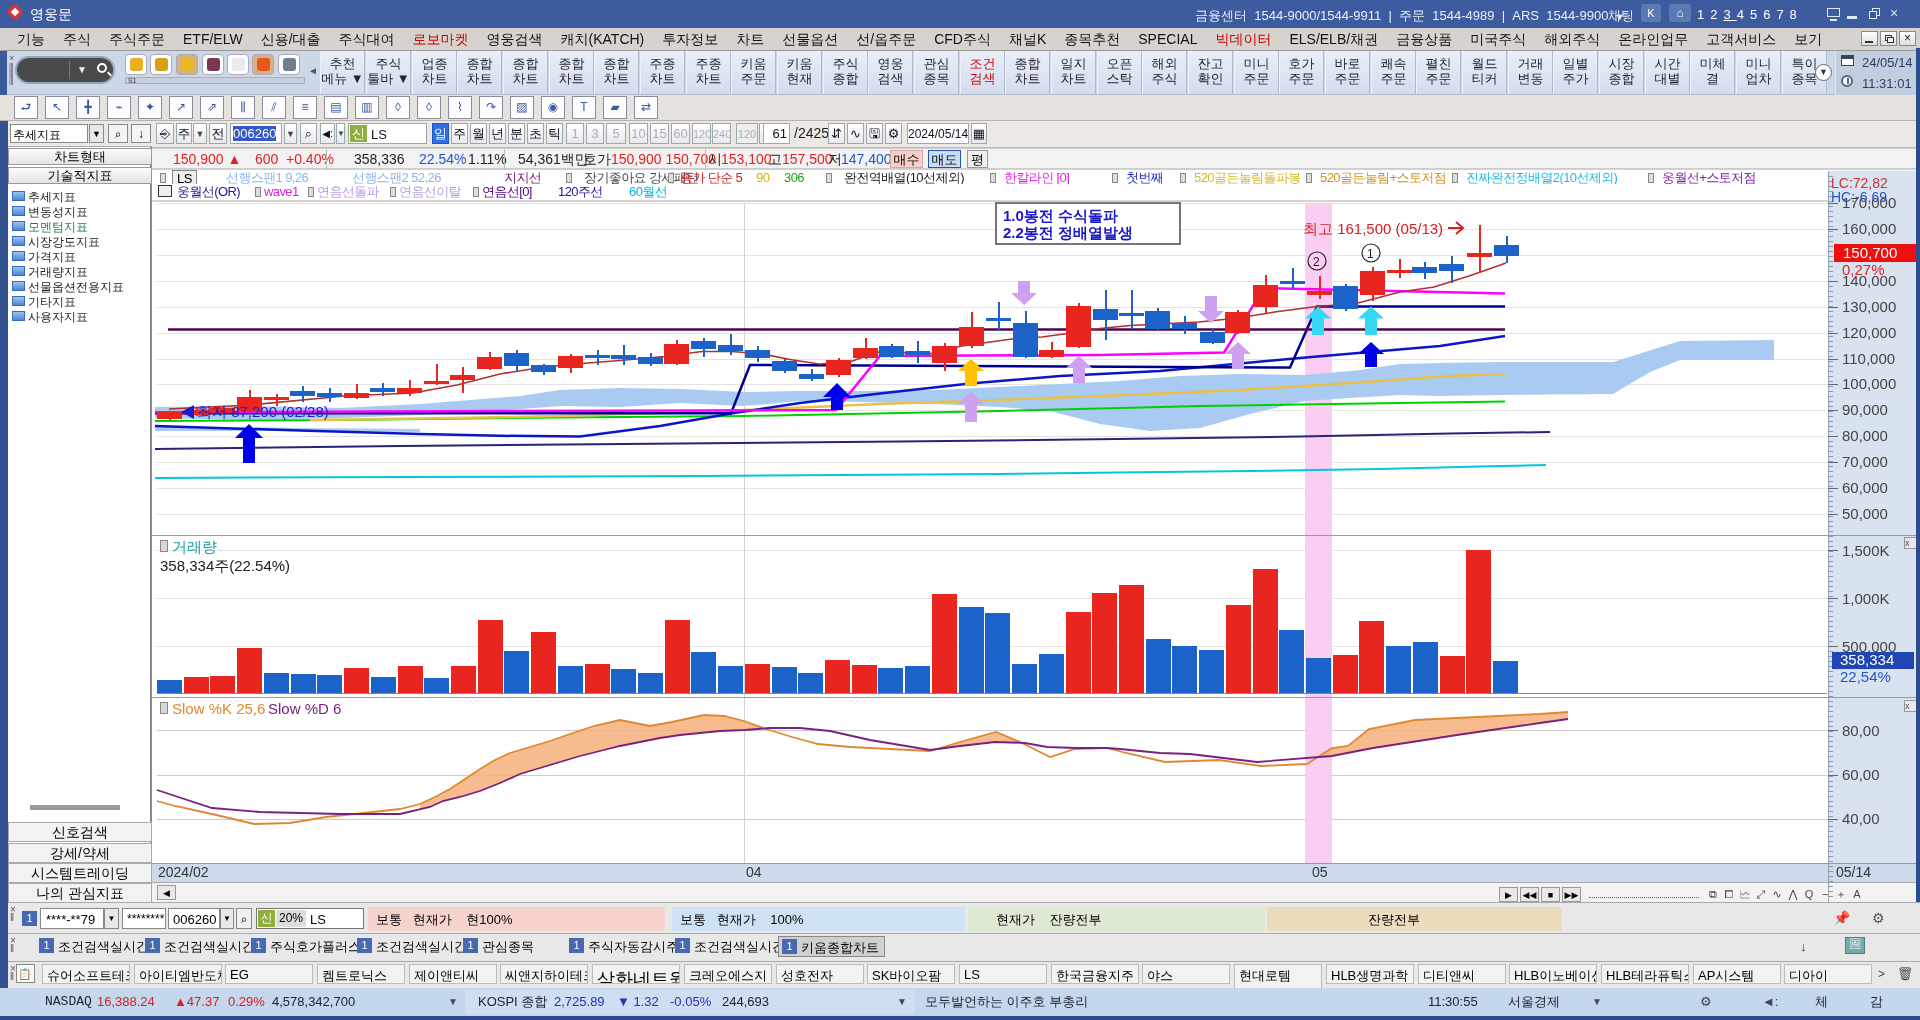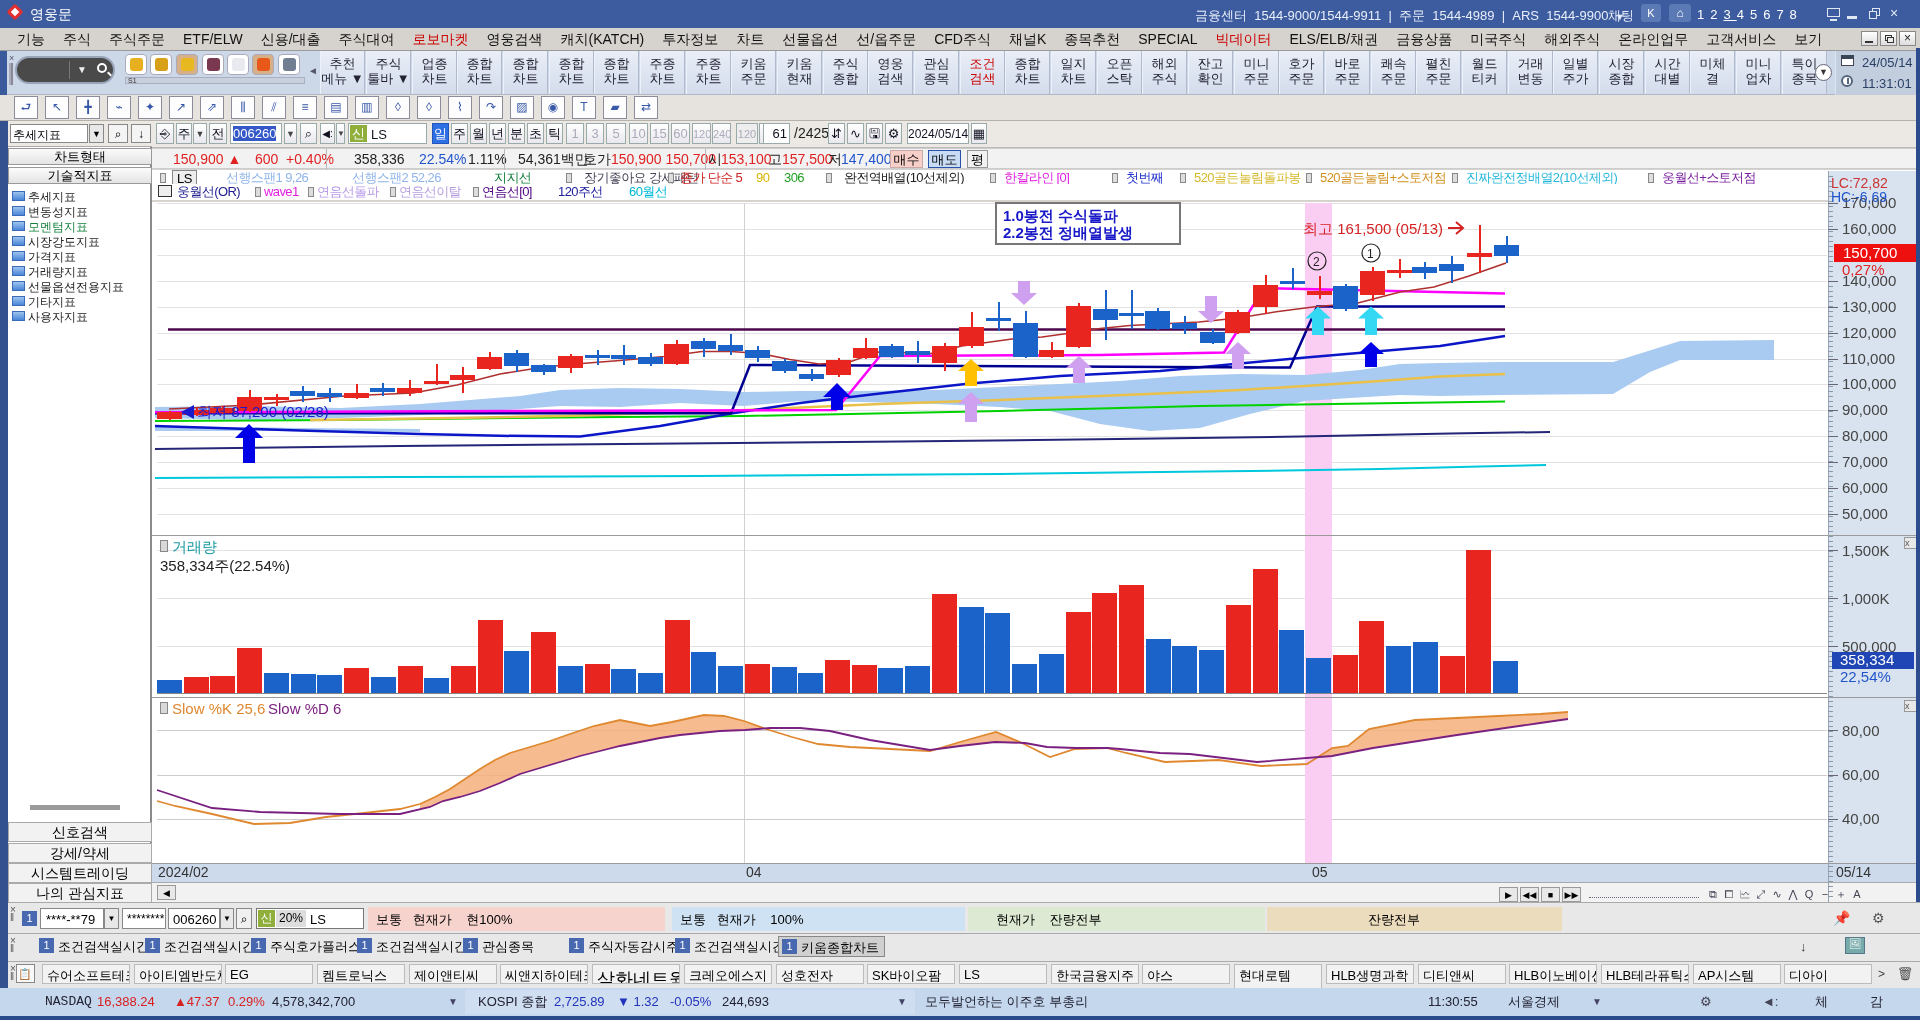--- a/index.html
+++ b/index.html
@@ -214,21 +214,21 @@
     <span class="abs" style="left:689px;color:#2255cc">147,400</span>
 <span class="abs" style="left:738px;top:1px;width:33px;height:18px;background:#f6cfc9;border:1px solid #caa;text-align:center;line-height:17px;font-size:13px">매수</span>
 <span class="abs" style="left:776px;top:1px;width:33px;height:18px;background:#c9dcf6;border:1px solid #2a52aa;text-align:center;line-height:17px;font-size:13px">매도</span>
 <span class="abs" style="left:815px;top:1px;width:21px;height:18px;background:#f0f0f0;border:1px solid #999;text-align:center;line-height:17px;font-size:13px">평</span>
 </div>
 <div class="abs" style="left:152px;top:170px;width:1768px;height:16px;background:#fff;font-size:13px;line-height:16px;letter-spacing:-0.6px">
     <span class="abs" style="left:8px;top:3px;width:6px;height:10px;background:#ddd;border:1px solid #888"></span>
     <span class="abs" style="left:20px;top:0px;border:1px solid #888;background:#eee;font-size:13px;padding:0 4px">LS</span>
     <span class="abs" style="left:74px;top:0px;color:#8fb4ea;white-space:nowrap">선행스팬1 9,26</span>
     <span class="abs" style="left:200px;top:0px;color:#8fb4ea;white-space:nowrap">선행스팬2 52,26</span>
-    <span class="abs" style="left:342px;top:0px;color:#15803d;white-space:nowrap">지지선</span>
+    <span class="abs" style="left:352px;top:0px;color:#701a75;white-space:nowrap">지지선</span>
     <span class="abs" style="left:414px;top:3px;width:6px;height:10px;background:#ddd;border:1px solid #888"></span>
     <span class="abs" style="left:432px;top:0px;color:#445;white-space:nowrap">장기좋아요 강세패턴</span>
     <span class="abs" style="left:516px;top:3px;width:6px;height:10px;background:#ddd;border:1px solid #888"></span>
     <span class="abs" style="left:528px;top:0px;color:#d02020;white-space:nowrap">종가 단순 5</span>
     <span class="abs" style="left:604px;top:0px;color:#d8b400;white-space:nowrap">90</span>
     <span class="abs" style="left:632px;top:0px;color:#22a022;white-space:nowrap">306</span>
     <span class="abs" style="left:674px;top:3px;width:6px;height:10px;background:#ddd;border:1px solid #888"></span>
     <span class="abs" style="left:692px;top:0px;color:#222;white-space:nowrap">완전역배열(10선제외)</span>
     <span class="abs" style="left:838px;top:3px;width:6px;height:10px;background:#ddd;border:1px solid #888"></span>
     <span class="abs" style="left:852px;top:0px;color:#e020e0;white-space:nowrap">한칼라인 [0]</span>

